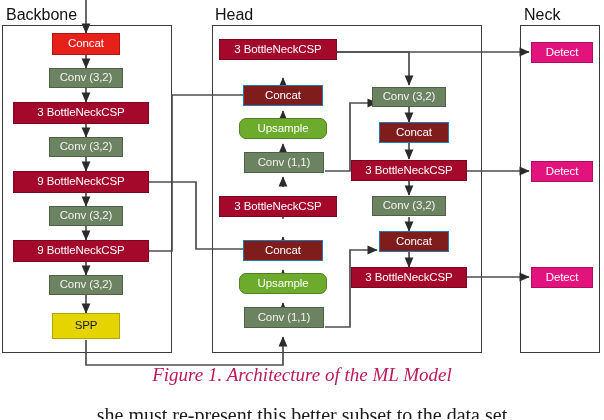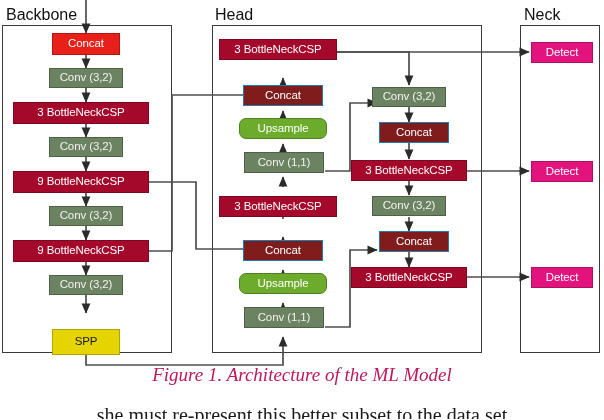--- a/index.html
+++ b/index.html
@@ -10,21 +10,21 @@
   .grp{position:absolute;border:1.6px solid #3a3a3a;background:transparent;box-sizing:border-box;}
   .grp-label{position:absolute;font-size:16px;color:#111;white-space:nowrap;}
 
   .node{position:absolute;box-sizing:border-box;display:flex;align-items:center;
         justify-content:center;font-size:11.5px;line-height:1;white-space:nowrap;
         border-style:solid;border-width:1.3px;letter-spacing:-0.1px;}
 
   .n-focus   {background:#e8201a;border-color:#b41510;color:#ffffff;}
   .n-conv    {background:#6c8361;border-color:#4e6146;color:#f2f2f2;text-align:right;}
   .n-bncsp   {background:#a4082b;border-color:#7d0620;color:#ffffff;}
-  .n-spp     {background:#e5d400;border-color:#b0a400;color:#1a1a1a;margin-top:16px;}
+  .n-spp     {background:#e5d400;border-color:#b0a400;color:#1a1a1a;}
   .n-concat  {background:#7f1d1d;border-color:#1d7db3;color:#ffffff;}
   .n-upsample{background:#6cab2b;border-color:#508120;color:#ffffff;border-radius:7px;}
   .n-detect  {background:#e3137d;border-color:#b00e61;color:#ffffff;}
 
   svg.wires{position:absolute;left:0;top:0;width:604px;height:420px;pointer-events:none;}
 
   .caption{position:absolute;left:0;top:364px;width:604px;text-align:center;
            font-family:"Liberation Serif",serif;font-style:italic;font-size:19px;color:#be185d;}
   .bodyline{position:absolute;left:0;top:404px;width:604px;text-align:center;
             font-family:"Liberation Serif",serif;font-size:20px;color:#1a1a1a;

